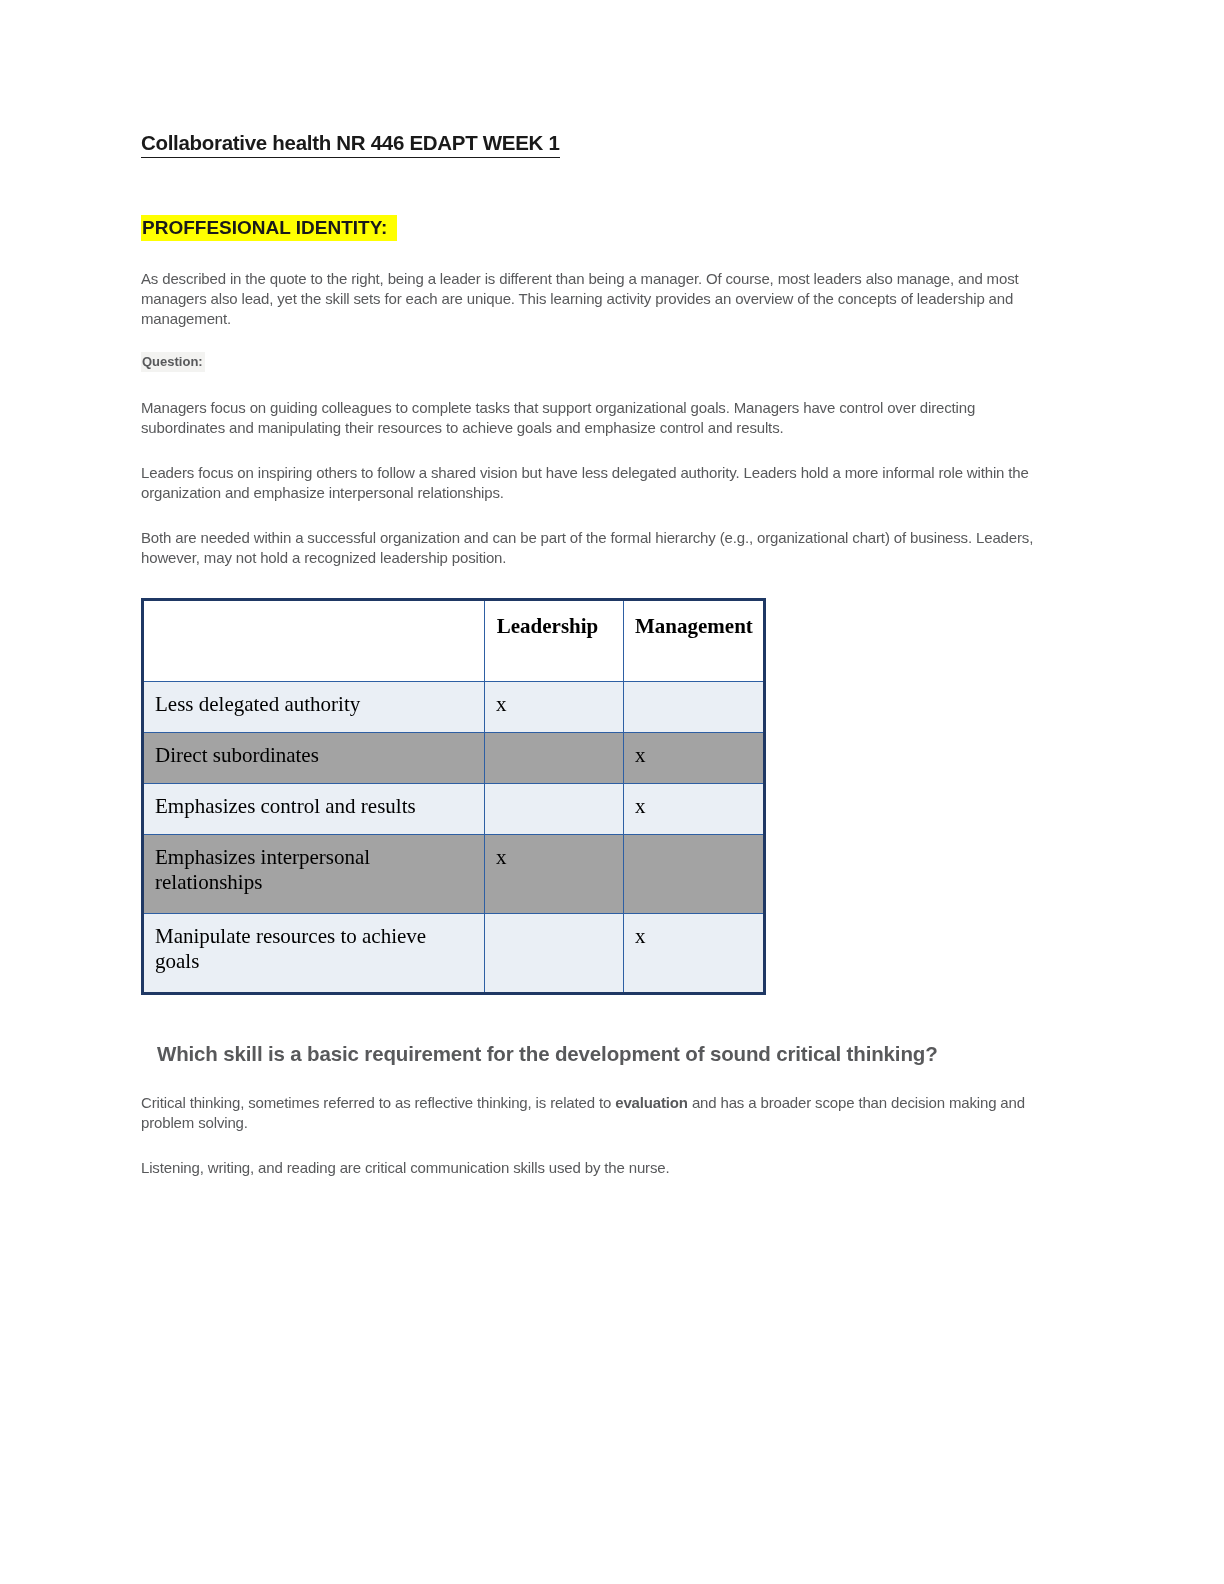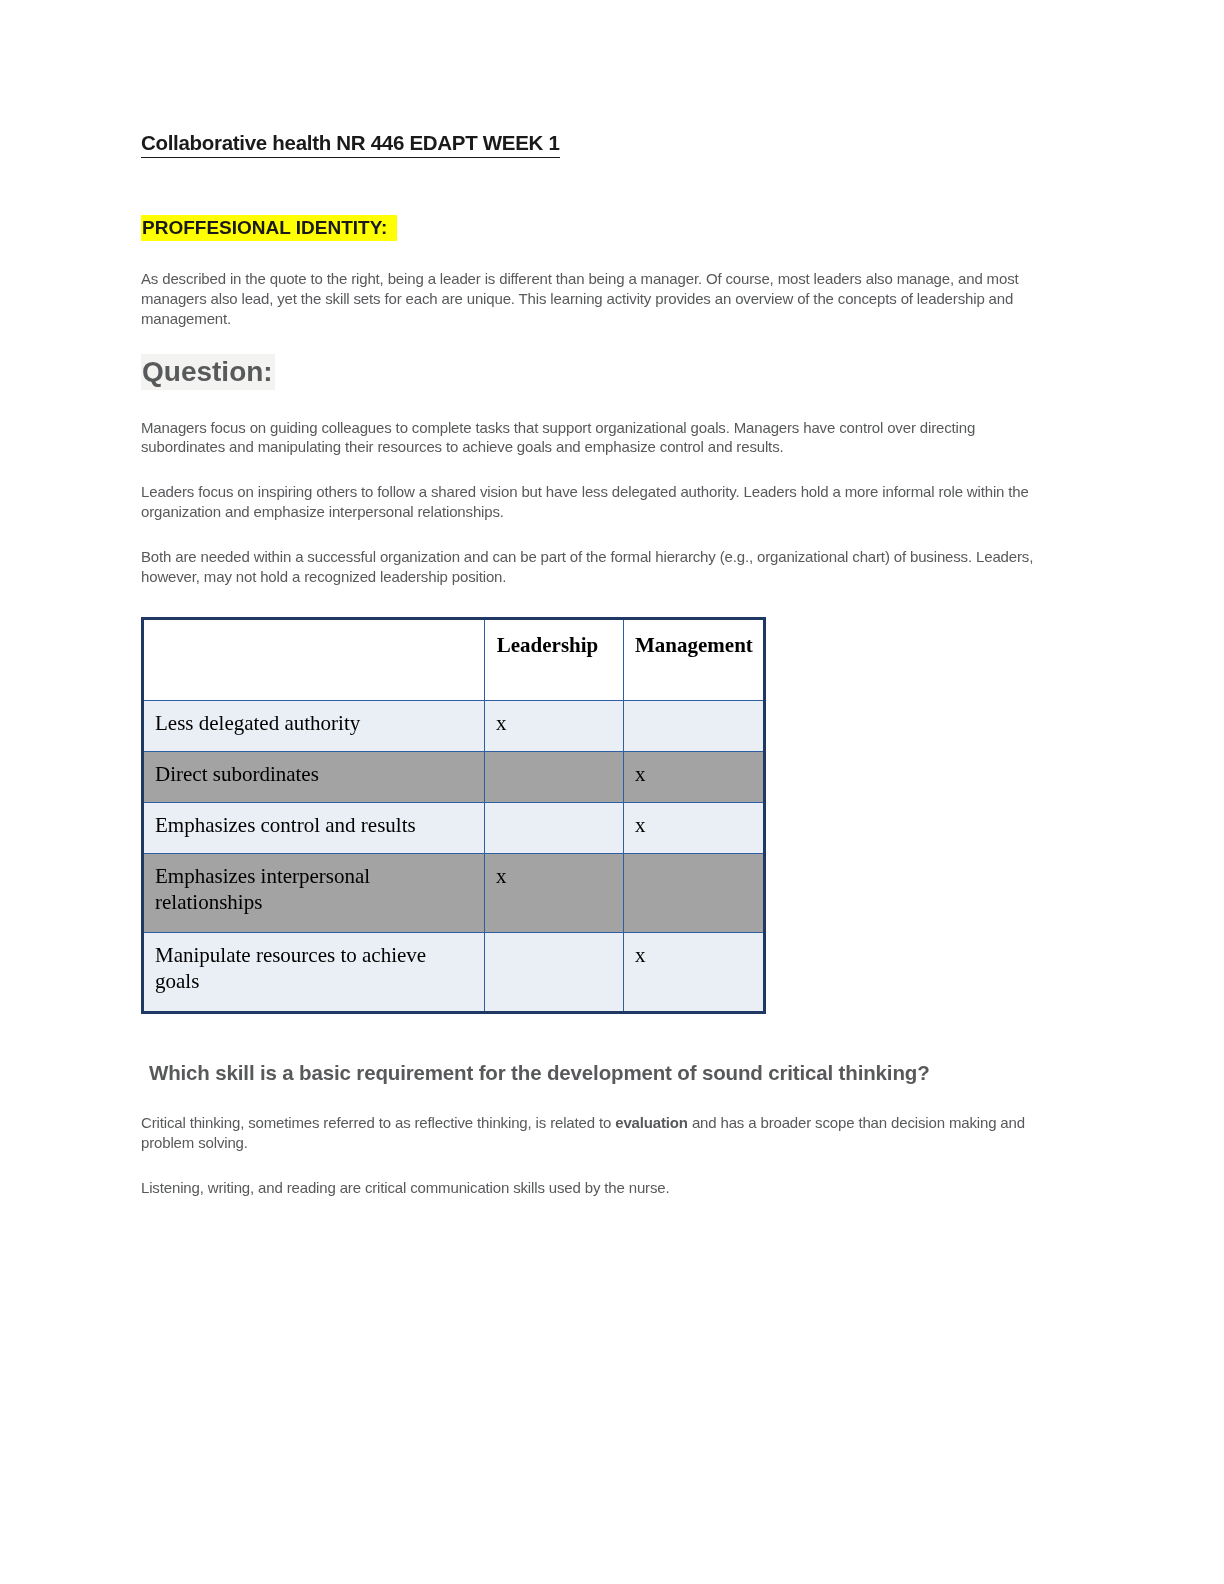--- a/index.html
+++ b/index.html
@@ -67,21 +67,21 @@
     margin: 0 0 25px 0;
     letter-spacing: -0.15px;
   }
   p.body-para.quote .mark-grey {
     background: #f3f3f1;
     box-decoration-break: clone;
     -webkit-box-decoration-break: clone;
     padding: 1px 0 2px 0;
   }
   .q-label {
-    font-size: 28px;
+    font-size: 13px;
     font-weight: bold;
     color: #58595b;
     margin: 0 0 27px 0;
     line-height: 1.3;
   }
   .q-label .mark-grey {
     background: #f3f3f1;
     padding: 2px 2px 3px 1px;
   }
 
@@ -130,21 +130,21 @@
   .row-h4 td { height: 58px; }
   .row-h5 td { height: 58px; }
   .row-h6 td { height: 75px; }
 
   
   .after-table { margin-top: 46px; }
   .sub-heading {
     font-size: 20.5px;
     font-weight: bold;
     color: #58595b;
-    margin: 0 0 26px 8px;
+    margin: 0 0 26px 16px;
     line-height: 1.3;
     letter-spacing: -0.15px;
   }
   .bold-inline { font-weight: bold; color: #58595b; }
 </style>
 </head>
 <body>
 
 <div class="page">
   <div class="content">

